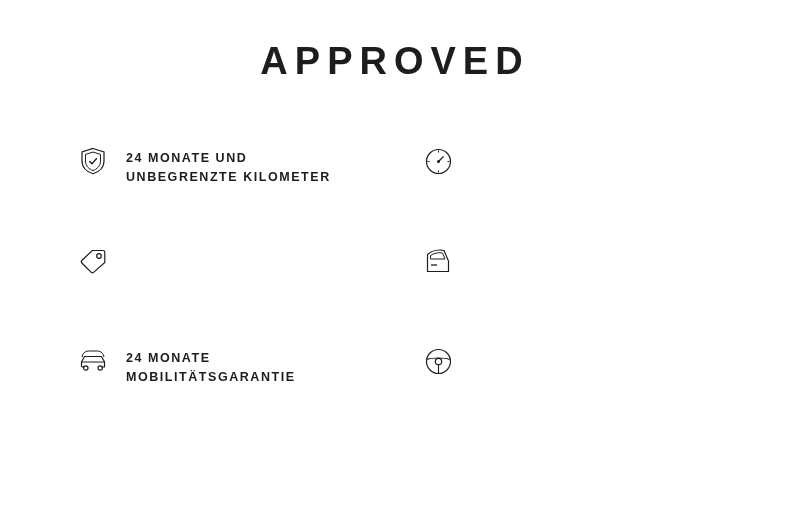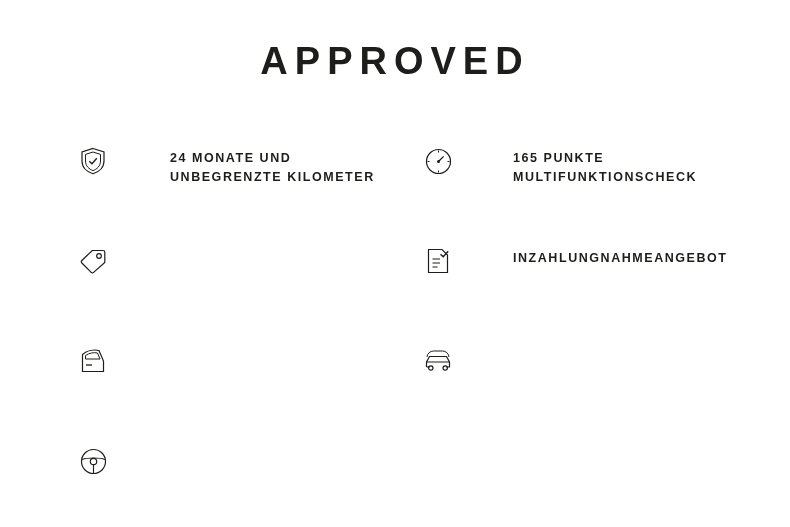--- a/index.html
+++ b/index.html
@@ -64,21 +64,20 @@
   }
   .feature-text {
     font-size: 12.5px;
     font-weight: bold;
     letter-spacing: 1.55px;
     line-height: 1.55;
     color: #1d1d1b;
     text-transform: uppercase;
     padding-top: 3px;
     white-space: pre-line;
-    margin-left: 44px;
   }
   .col-right .feature-icon {
     margin-right: 16px;
   }
 </style>
 </head>
 <body>
 
 <div class="page">
 
@@ -100,43 +99,31 @@
 
     <div class="feature col-right">
       <span class="feature-icon">
         <svg width="27" height="27" viewBox="0 0 27 27" fill="none" stroke="#1d1d1b" stroke-width="1.2">
           <circle cx="13.5" cy="13.5" r="12"></circle>
           <path d="M13.5 13.5 L18.6 8.4" stroke-width="1.3"></path>
           <circle cx="13.5" cy="13.5" r="1.5" fill="#1d1d1b" stroke="none"></circle>
           <path d="M13.5 2.5 v2M24.5 13.5 h-2M13.5 24.5 v-2M2.5 13.5 h2" stroke-width="1"></path>
         </svg>
       </span>
-      <span class="feature-text">165 PUNKTE
-MULTIFUNKTIONSCHECK</span>
     </div>
 
     <div class="feature col-left">
       <span class="feature-icon">
         <svg width="28" height="28" viewBox="0 0 28 28" fill="none" stroke="#1d1d1b" stroke-width="1.2">
           <path d="M13.2 3.5 H24 C25 3.5 25.8 4.3 25.8 5.3 V15.4 L14.6 25.4 C13.9 26 12.9 26 12.2 25.3 L2.9 16 C2.2 15.3 2.2 14.2 2.9 13.5 Z"></path>
           <circle cx="20" cy="9" r="2.3"></circle>
         </svg>
       </span>
     </div>
 
-    <div class="feature col-right">
-      <span class="feature-icon">
-        <svg width="24" height="28" viewBox="0 0 24 28" fill="none" stroke="#1d1d1b" stroke-width="1.2">
-          <path d="M2.5 2.5 H16 L21.5 8 V25.5 H2.5 Z"></path>
-          <path d="M6.5 12 H14M6.5 16 H14M6.5 20 H11.5" stroke-width="1"></path>
-          <path d="M14.5 7.2 L17.2 9.8 L22.2 4.2" stroke-width="1.4"></path>
-        </svg>
-      </span>
-      <span class="feature-text">INZAHLUNGNAHMEANGEBOT</span>
-    </div>
 
 
     <div class="feature col-right">
       <span class="feature-icon">
         <svg width="26" height="26" viewBox="0 0 26 26" fill="none" stroke="#1d1d1b" stroke-width="1.2">
           <path d="M2.5 6.5 C7 2.5 14 1.5 19 2.5 L23.5 13 V23.5 H2.5 Z"></path>
           <path d="M5.5 7.5 C9 5 14 4.2 17.5 5 L20 11 H5.5 Z" stroke-width="1"></path>
           <path d="M6 17 H12" stroke-width="1.3"></path>
         </svg>
       </span>
@@ -146,20 +133,22 @@
       <span class="feature-icon">
         <svg width="30" height="26" viewBox="0 0 30 26" fill="none" stroke="#1d1d1b" stroke-width="1.2">
           <path d="M4 9 a6.5 6.5 0 0 1 6.5-6 h9 A6.5 6.5 0 0 1 26 9" stroke-width="1"></path>
           <path d="M3.5 19 V14 L6.5 8.5 H23.5 L26.5 14 V19 H23.5"></path>
           <path d="M6.5 19 H3.8"></path>
           <circle cx="7.8" cy="20" r="2.2"></circle>
           <circle cx="22.2" cy="20" r="2.2"></circle>
           <path d="M4 14 H26" stroke-width="1"></path>
         </svg>
       </span>
+      <span class="feature-text">24 MONATE
+MOBILITÄTSGARANTIE</span>
     </div>
 
     <div class="feature col-right">
       <span class="feature-icon">
         <svg width="27" height="27" viewBox="0 0 27 27" fill="none" stroke="#1d1d1b" stroke-width="1.2">
           <circle cx="13.5" cy="13.5" r="12"></circle>
           <circle cx="13.5" cy="13.5" r="3.2"></circle>
           <path d="M2.2 11.5 C7 9.5 20 9.5 24.8 11.5" stroke-width="1.1"></path>
           <path d="M13.5 16.7 V25.4" stroke-width="1.1"></path>
         </svg>

